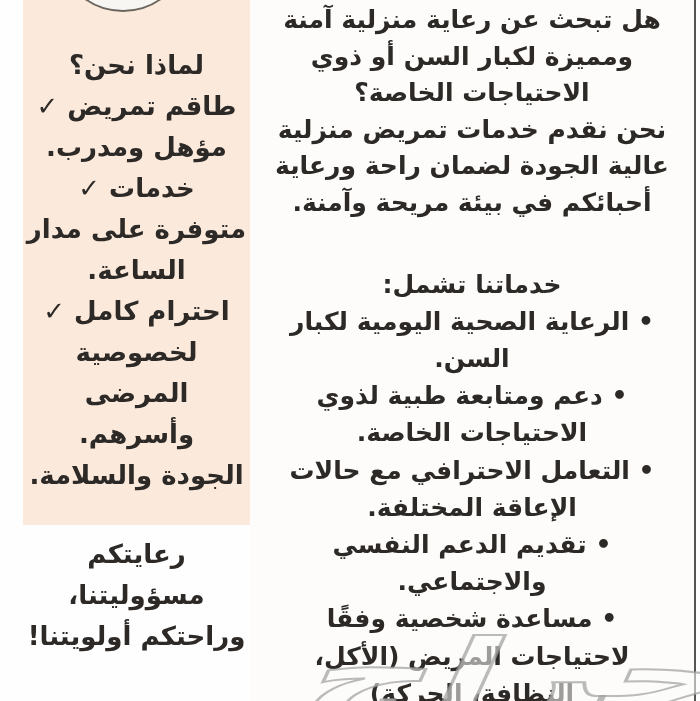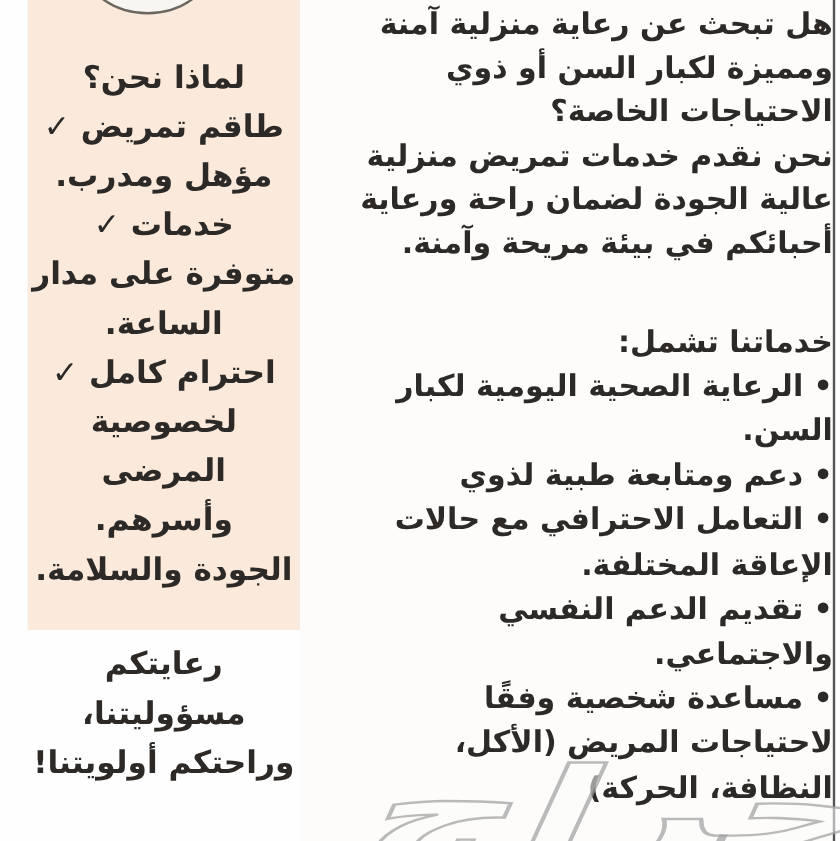--- a/index.html
+++ b/index.html
@@ -23,21 +23,21 @@
   .ellipse{
     position:absolute;left:71px;top:-64px;width:100px;height:72px;
     border-radius:50%;
     background:var(--ellipse-fill,#f8f6f3);
     border:2px solid var(--ellipse-stroke,#6b675f);
   }
   .lp-title{margin-top:45px;}
   .lp-slogan{margin-top:38px;}
   .right-panel{
     position:absolute;left:250px;top:0;width:444px;height:701px;
-    direction:rtl;text-align:right;font-size:25px;
+    direction:rtl;text-align:center;font-size:25px;
   }
   .rp-intro{margin-top:2px;line-height:36.6px;}
   .rp-services{margin-top:44px;line-height:37.2px;}
   .edge-line{
     position:absolute;left:694px;top:0;width:2px;height:701px;
     background:var(--edge-line,#555);
   }
   .watermark{
     position:absolute;right:-18px;bottom:-22px;
     font-size:96px;line-height:1;direction:rtl;
@@ -82,20 +82,21 @@
         <div class="rp-line">الاحتياجات الخاصة؟</div>
         <div class="rp-line">نحن نقدم خدمات تمريض منزلية</div>
         <div class="rp-line">عالية الجودة لضمان راحة ورعاية</div>
         <div class="rp-line">أحبائكم في بيئة مريحة وآمنة.</div>
       </div>
     <div class="rp-services">
         <div class="rp-line">خدماتنا تشمل:</div>
         <div class="rp-line">• الرعاية الصحية اليومية لكبار</div>
         <div class="rp-line">السن.</div>
         <div class="rp-line">• دعم ومتابعة طبية لذوي</div>
+        <div class="rp-line">الاحتياجات الخاصة.</div>
         <div class="rp-line">• التعامل الاحترافي مع حالات</div>
         <div class="rp-line">الإعاقة المختلفة.</div>
         <div class="rp-line">• تقديم الدعم النفسي</div>
         <div class="rp-line">والاجتماعي.</div>
         <div class="rp-line">• مساعدة شخصية وفقًا</div>
         <div class="rp-line">لاحتياجات المريض (الأكل،</div>
         <div class="rp-line">النظافة، الحركة)</div>
       </div>
   </div>
 

